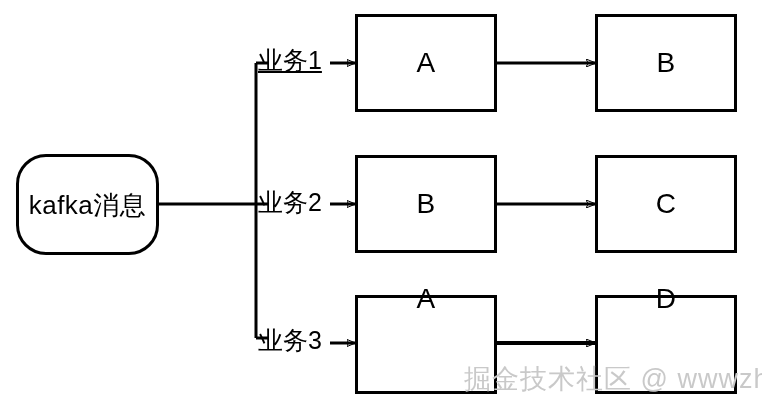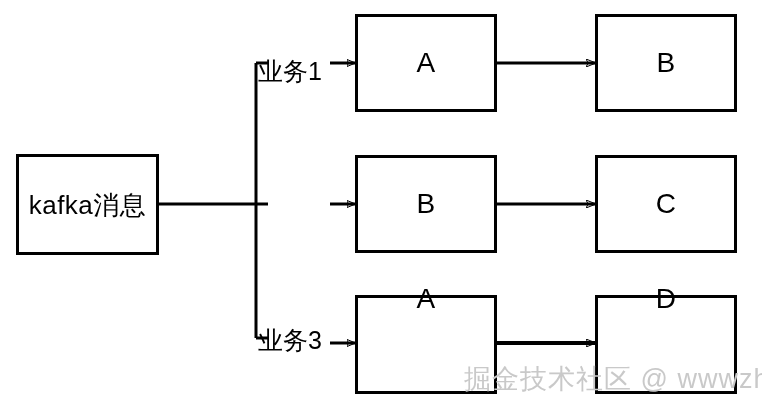--- a/index.html
+++ b/index.html
@@ -91,25 +91,26 @@
     <line x1="256" y1="338" x2="268" y2="338" stroke-width="3"></line>
     <line x1="330" y1="343" x2="355" y2="343" stroke-width="3" marker-end="url(#arrowheadSmall)"></line>
 
     <line x1="497" y1="63" x2="595" y2="63" stroke-width="3" marker-end="url(#arrowhead)"></line>
 
     <line x1="497" y1="204" x2="595" y2="204" stroke-width="3" marker-end="url(#arrowhead)"></line>
 
     <line x1="497" y1="343" x2="595" y2="343" stroke-width="4" marker-end="url(#arrowhead)"></line>
   </svg>
 
-  <div class="node node-source" style="left:16px; top:154px; width:143px; height:101px;">
+  <div class="node node-source" style="left:16px; top:154px; width:143px; height:101px;border-radius:30px;">
     <span class="node-label">kafka消息</span>
   </div>
 
-  <div class="branch-label" style="left:258px; top:59px;">业务1</div>
+  <div class="branch-label" style="left:258px; top:48px;text-decoration:underline;">业务1</div>
+  <div class="branch-label" style="left:258px; top:190px;">业务2</div>
   <div class="branch-label" style="left:258px; top:328px;text-align:right;">业务3</div>
 
   <div class="node" style="left:355px; top:14px; width:142px; height:98px;">
     <span class="node-label">A</span>
   </div>
   <div class="node" style="left:595px; top:14px; width:142px; height:98px;">
     <span class="node-label">B</span>
   </div>
 
   <div class="node" style="left:355px; top:155px; width:142px; height:98px;">

